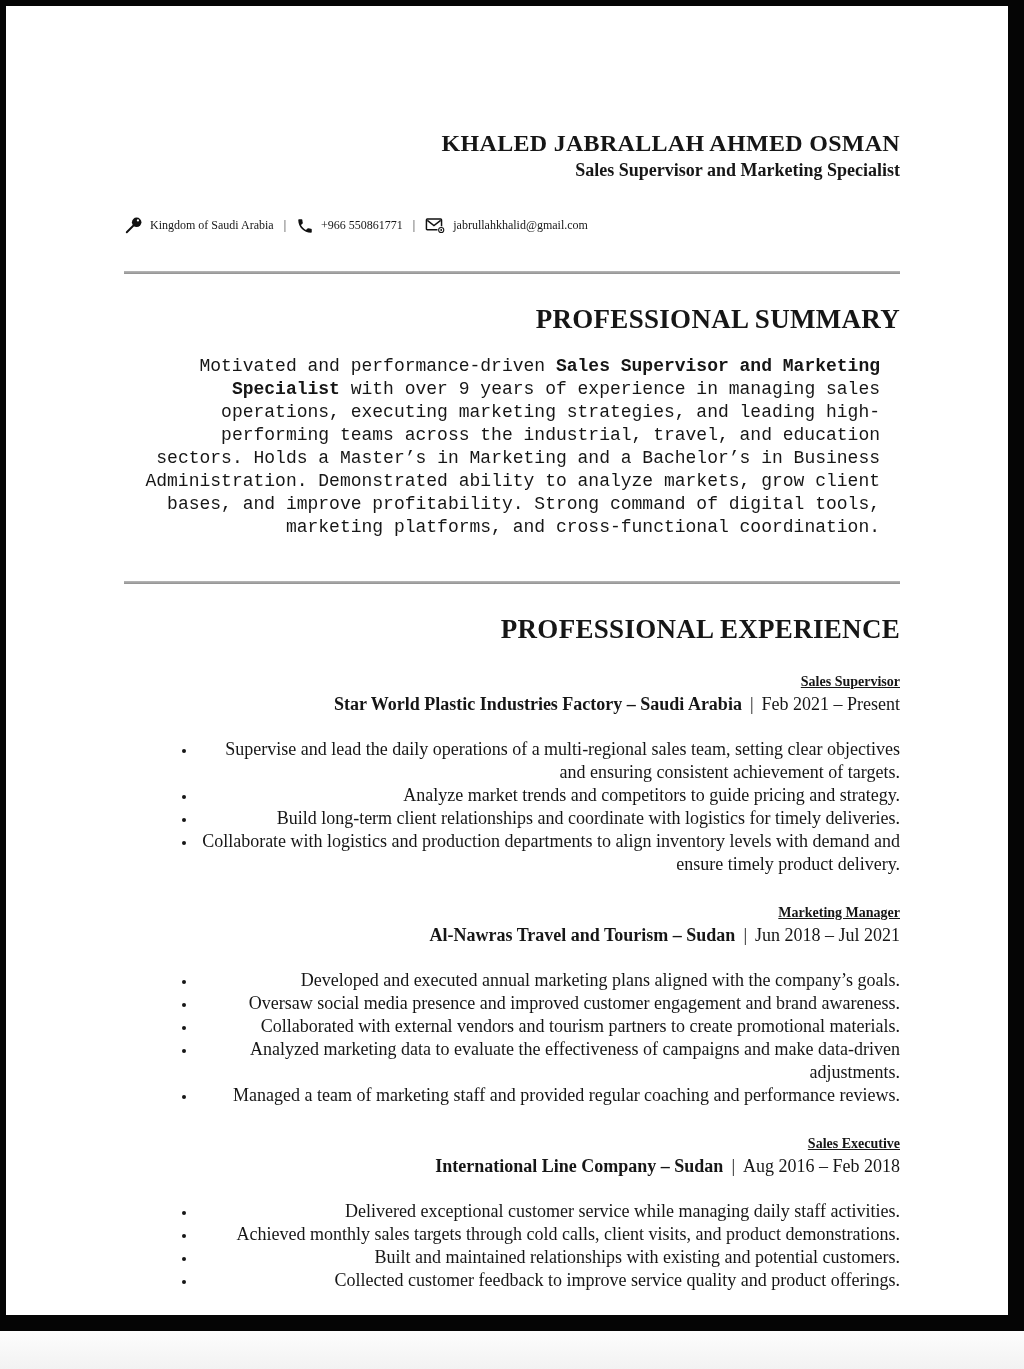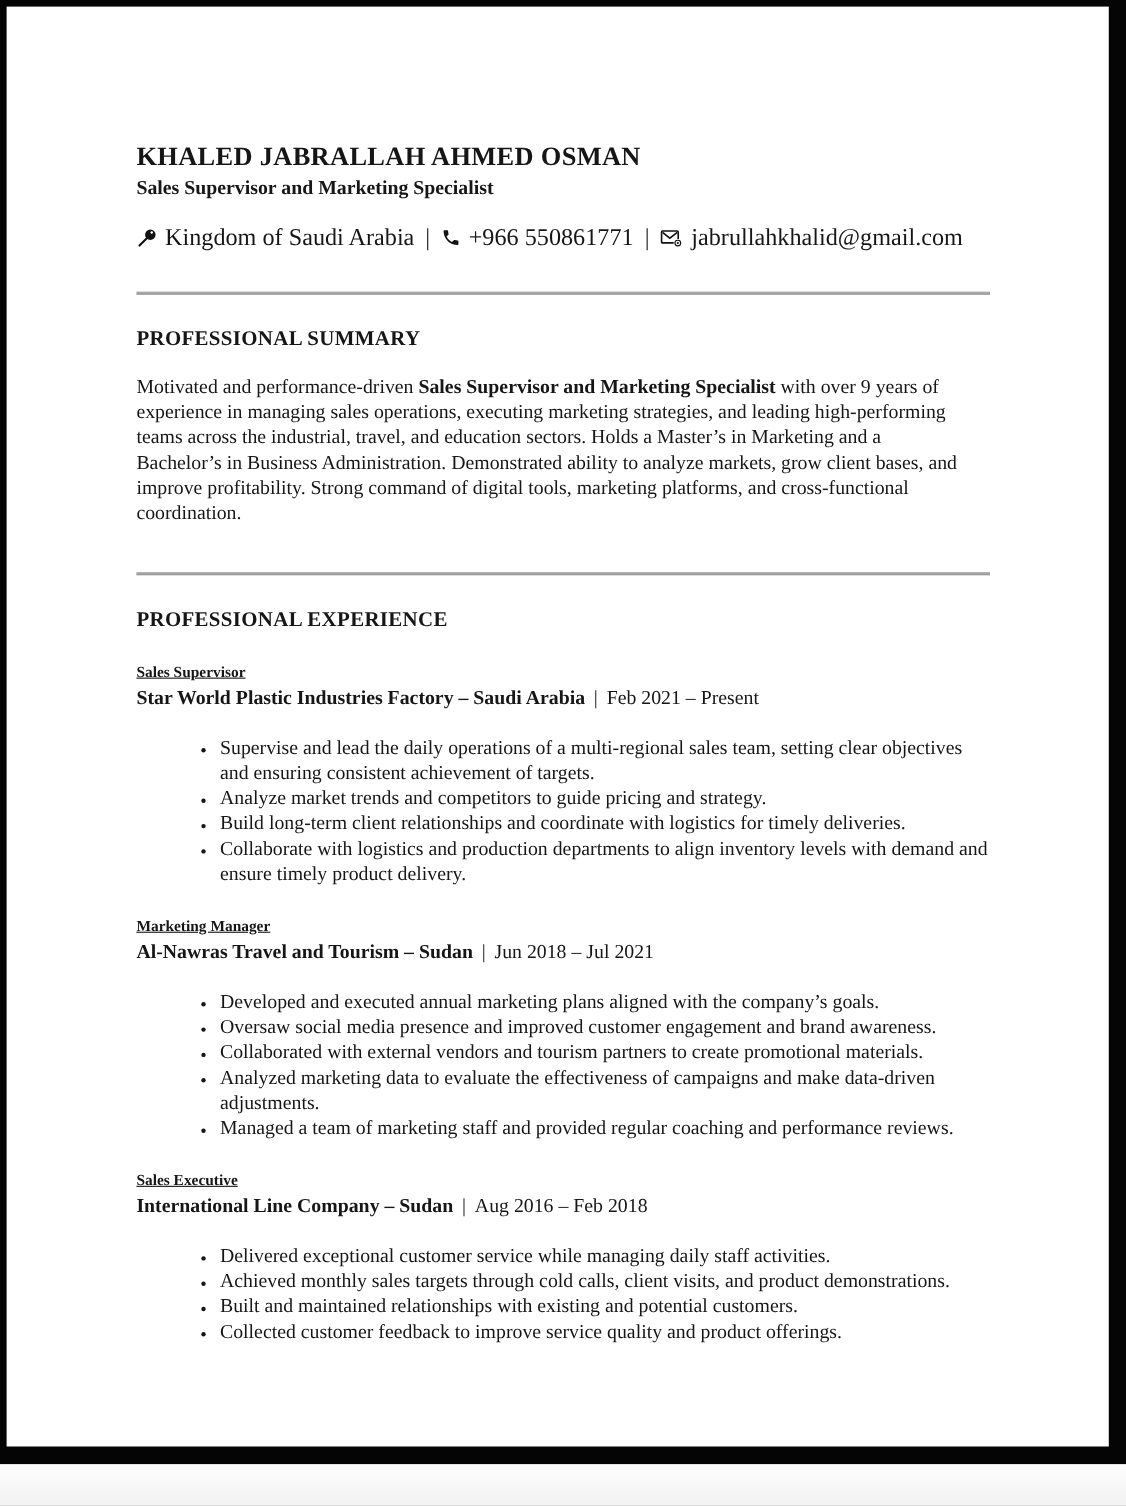--- a/index.html
+++ b/index.html
@@ -11,66 +11,68 @@
     font-family: "Liberation Serif", serif;
     color: #161616;
     overflow: hidden;
   }
   .page {
     position: absolute;
     left: 6px; top: 6px;
     width: 1002px; height: 1309px;
     background: #ffffff;
     padding: 124px 108px 0 118px;
+    text-align: right;
   }
   .next-page {
     position: absolute;
     left: 0; top: 1331px;
     width: 1024px; height: 38px;
     background: linear-gradient(180deg, #fdfdfd 0%, #f2f2f2 100%);
   }
   h1 {
     margin: 0;
     font-size: 24px;
     font-weight: bold;
     letter-spacing: 0.3px;
   }
   .subtitle {
     margin-top: 3px;
     font-size: 18px;
     font-weight: bold;
   }
   .contact {
-    margin-top: 22px;
-    font-size: 22px;
+    margin-top: 35px;
+    font-size: 12px;
     display: flex;
     align-items: center;
     white-space: nowrap;
   }
   .icon { display: inline-flex; align-items: center; margin-right: 7px; }
   .icon svg { display: block; }
   .sep { margin: 0 10px; color: #2a2a2a; }
   .divider {
     height: 3px;
     background: linear-gradient(180deg, #b8b8b8, #909090);
     border: 0;
   }
   .divider.d1 { margin: 36px 0 0 0; }
   .divider.d2 { margin: 42px 0 0 0; }
   h2 {
     margin: 30px 0 0 0;
-    font-size: 19px;
+    font-size: 27px;
     font-weight: bold;
     letter-spacing: 0.3px;
   }
   .body-text {
     margin: 20px 0 0 0;
     font-size: 18px;
     line-height: 23px;
     max-width: 756px;
+    font-family: Liberation Mono, monospace;
   }
   .job { margin-top: 25px; }
   .job-title {
     font-size: 14px;
     font-weight: bold;
     line-height: 23px;
     text-decoration: underline;
   }
   .job-line {
     font-size: 18px;

